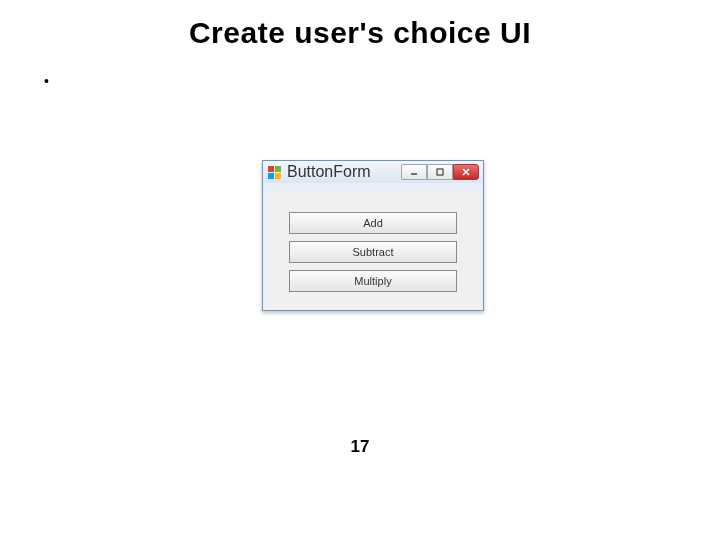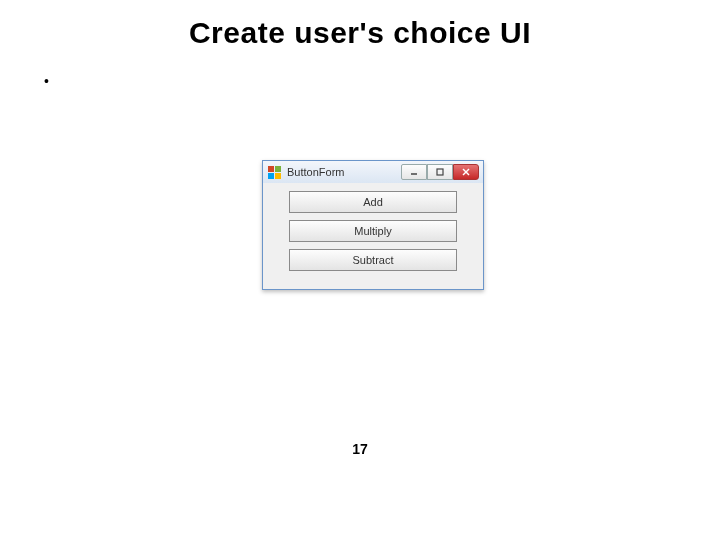--- a/index.html
+++ b/index.html
@@ -6,28 +6,28 @@
   html, body { width: 720px; height: 540px; background: #fff; font-family: "Segoe UI", Arial, sans-serif; color: #000; }
   .slide { position: relative; width: 720px; height: 471px; }
   .title { text-align: center; font-size: 30px; font-weight: 700; padding-top: 16px; letter-spacing: 0.5px; }
   .bullet-row { display: flex; align-items: center; gap: 12px; padding: 24px 0 0 44px; font-size: 18px; }
   .bullet-dot { font-size: 14px; line-height: 1; }
   .win { position: absolute; left: 262px; top: 160px; width: 222px; border: 1px solid #6b95c9; background: #e8eff8; box-shadow: 0 2px 4px rgba(0,0,0,0.25); }
   .titlebar { height: 22px; background: linear-gradient(#f3f6fb, #dbe6f3); display: flex; align-items: center; padding: 0 4px; gap: 6px; }
   .app-icon { width: 14px; height: 14px; display: flex; flex-wrap: wrap; }
   .app-icon span { width: 6px; height: 6px; margin: 0.5px; }
   .q1 { background: #d24726; } .q2 { background: #7bb13c; } .q3 { background: #00a1f1; } .q4 { background: #ffbb00; }
-  .win-title { font-size: 11px; color: #333; flex: 1; white-space: nowrap; overflow: hidden; }
+  .win-title { font-size: 16px; color: #333; flex: 1; white-space: nowrap; overflow: hidden; }
   .win-ctrls { display: flex; gap: 0; }
   .ctrl { width: 26px; height: 16px; border: 1px solid #9aa; background: linear-gradient(#fdfdfd,#e6e6e6); display: flex; align-items: center; justify-content: center; font-size: 9px; color: #444; }
   .ctrl.min { border-top-left-radius: 2px; border-bottom-left-radius: 2px; }
   .ctrl.close { background: linear-gradient(#e57373,#c62828); color: #fff; border-color: #a33; border-top-right-radius: 3px; border-bottom-right-radius: 3px; }
-  .client { background: #f0f0f0; padding: 8px 26px 18px 26px; display: flex; flex-direction: column; gap: 7px; }
+  .client { background: #f0f0f0; padding: 21px 26px 18px 26px; display: flex; flex-direction: column; gap: 7px; margin-top: 8px; }
   .btn { height: 22px; border: 1px solid #8a8a8a; background: linear-gradient(#fdfdfd,#e4e4e4); font-size: 11px; color: #333; display: flex; align-items: center; justify-content: center; cursor: pointer; }
-  .pagenum { position: absolute; bottom: 14px; left: 0; width: 100%; text-align: center; font-size: 14px; font-weight: 600; }
+  .pagenum { position: absolute; bottom: 14px; left: 0; width: 100%; text-align: center; font-size: 17px; font-weight: 600; }
 </style>
 </head>
 <body>
 <div class="slide">
 
   <div class="title">Create user's choice UI</div>
 
   <div class="bullet-row">
     <span class="bullet-dot">•</span>
   </div>
@@ -55,19 +55,19 @@
         <div class="ctrl close">
             <svg width="8" height="8">
               <line x1="1" y1="1" x2="7" y2="7" stroke="#fff" stroke-width="1.4"></line>
               <line x1="7" y1="1" x2="1" y2="7" stroke="#fff" stroke-width="1.4"></line>
             </svg>
           </div>
       </div>
     </div>
     <div class="client">
       <div class="btn">Add</div>
+      <div class="btn">Subtract</div>
       <div class="btn">Multiply</div>
-      <div class="btn">Subtract</div>
     </div>
   </div>
 
   <div class="pagenum">17</div>
 </div>
 
 </body></html>

